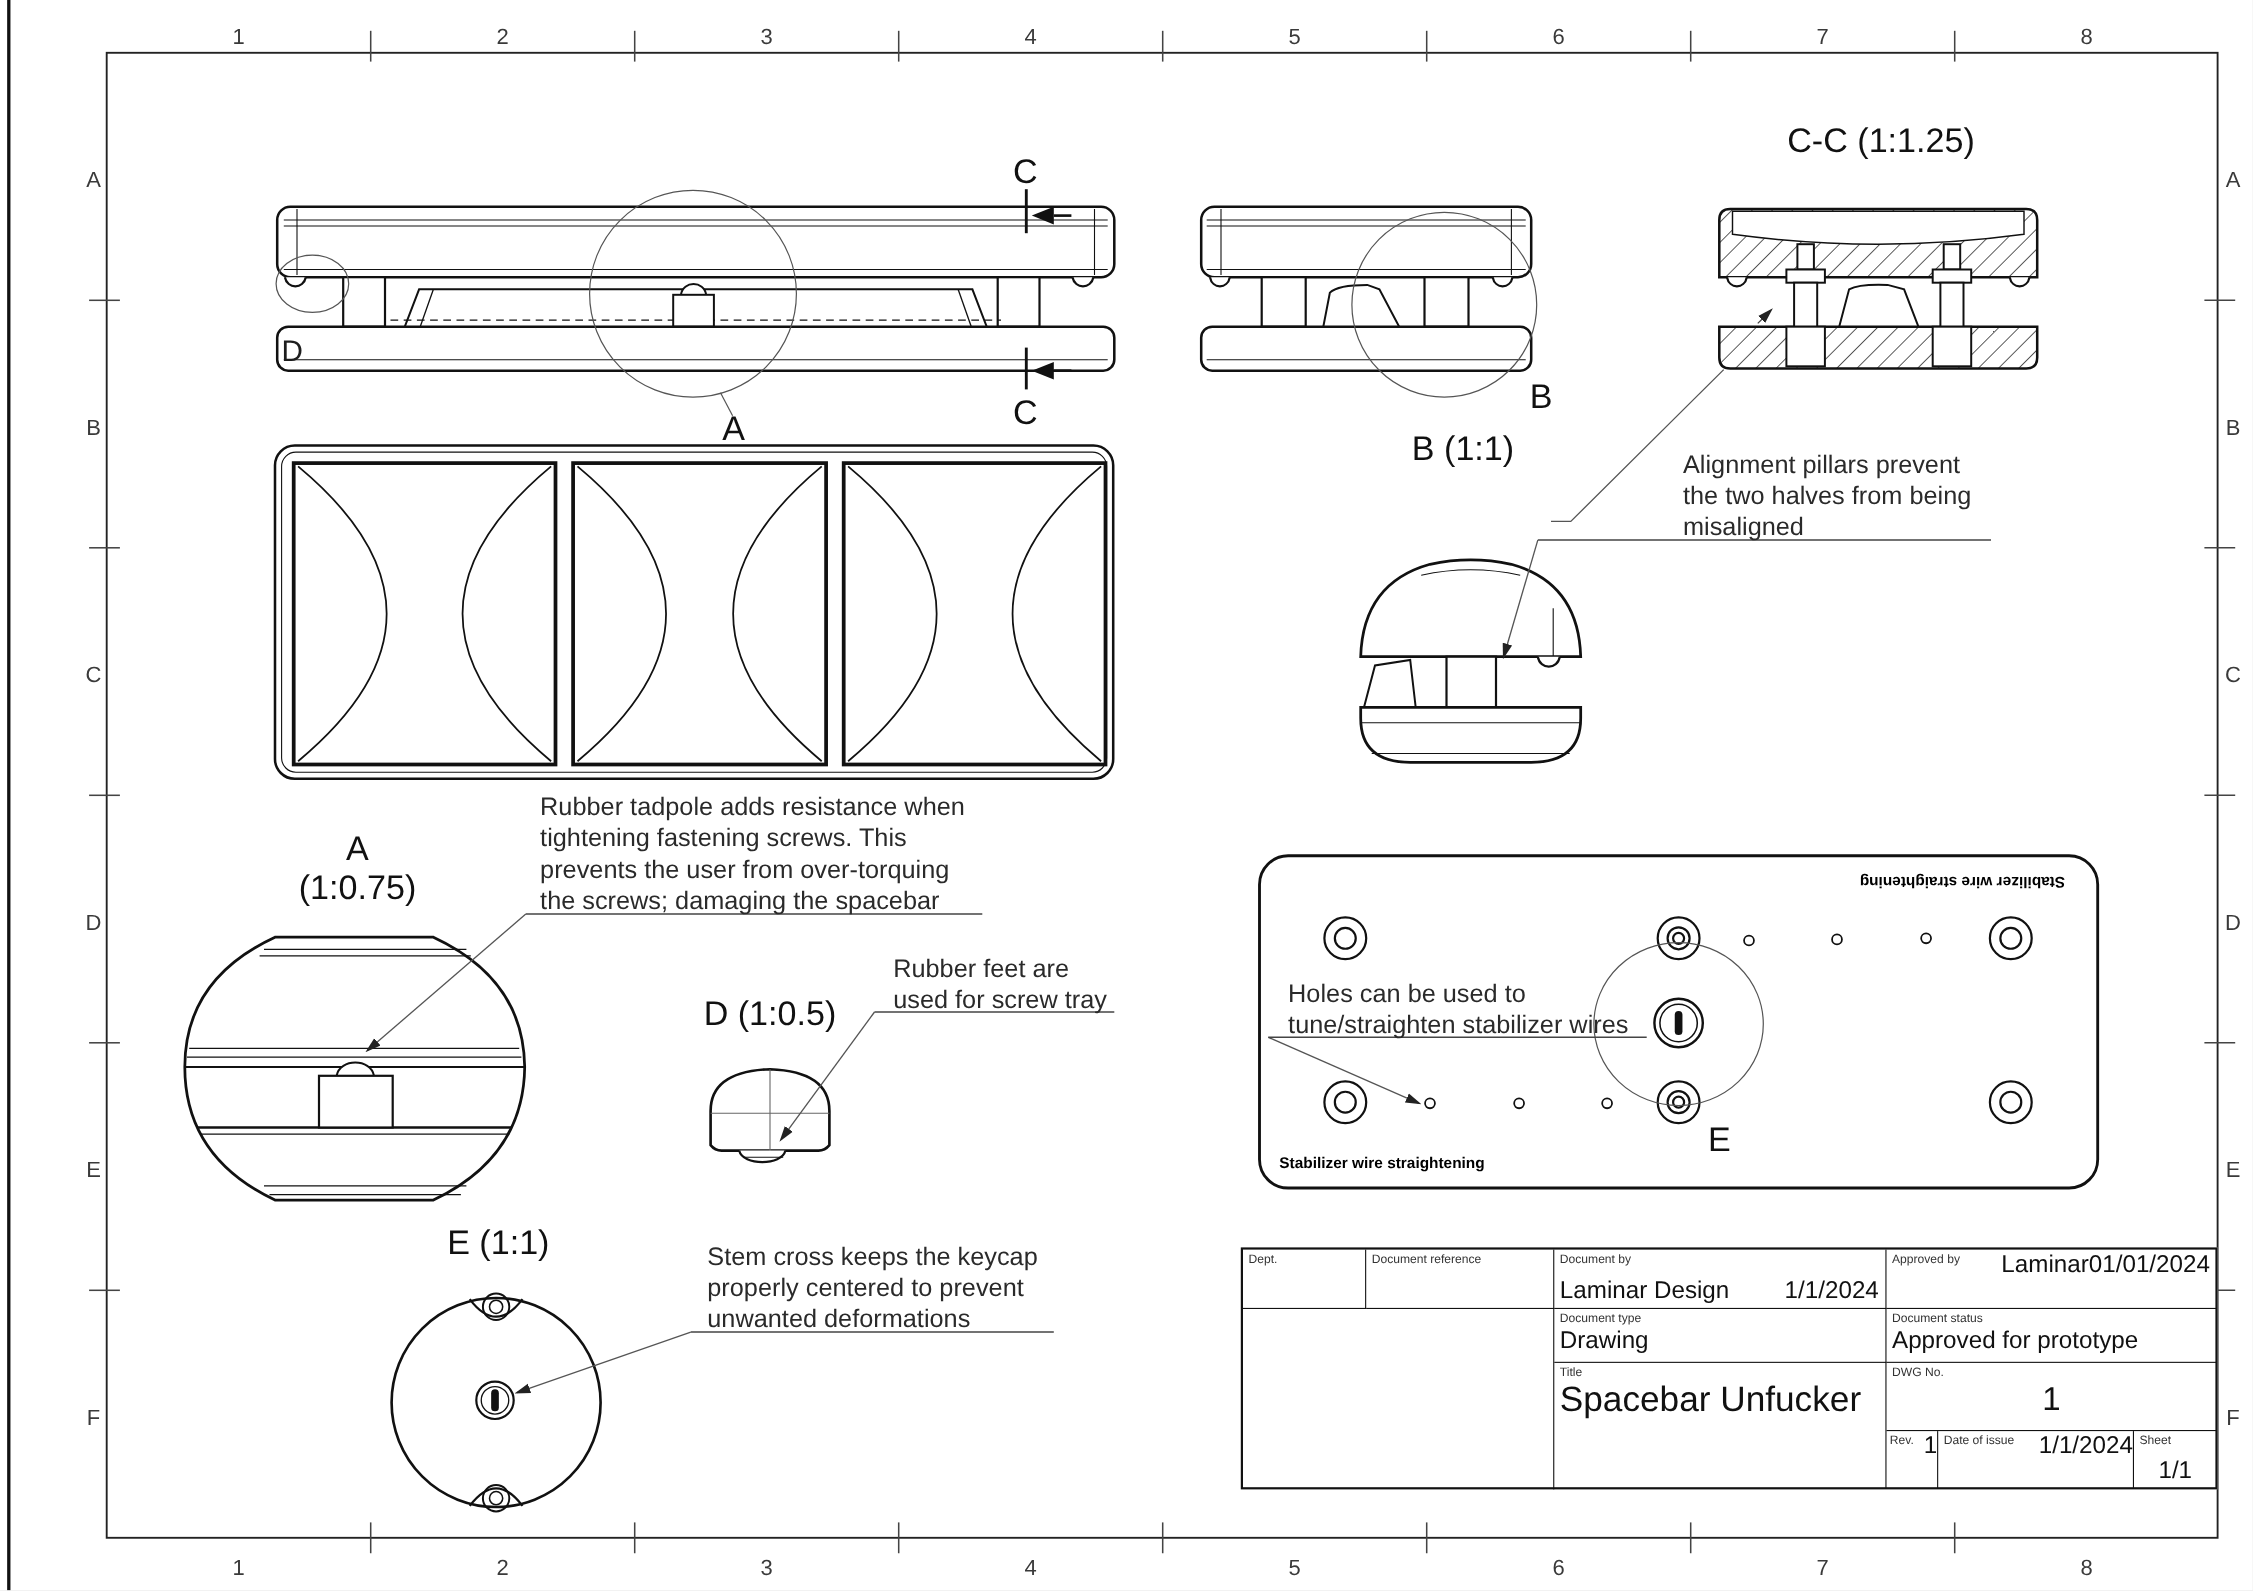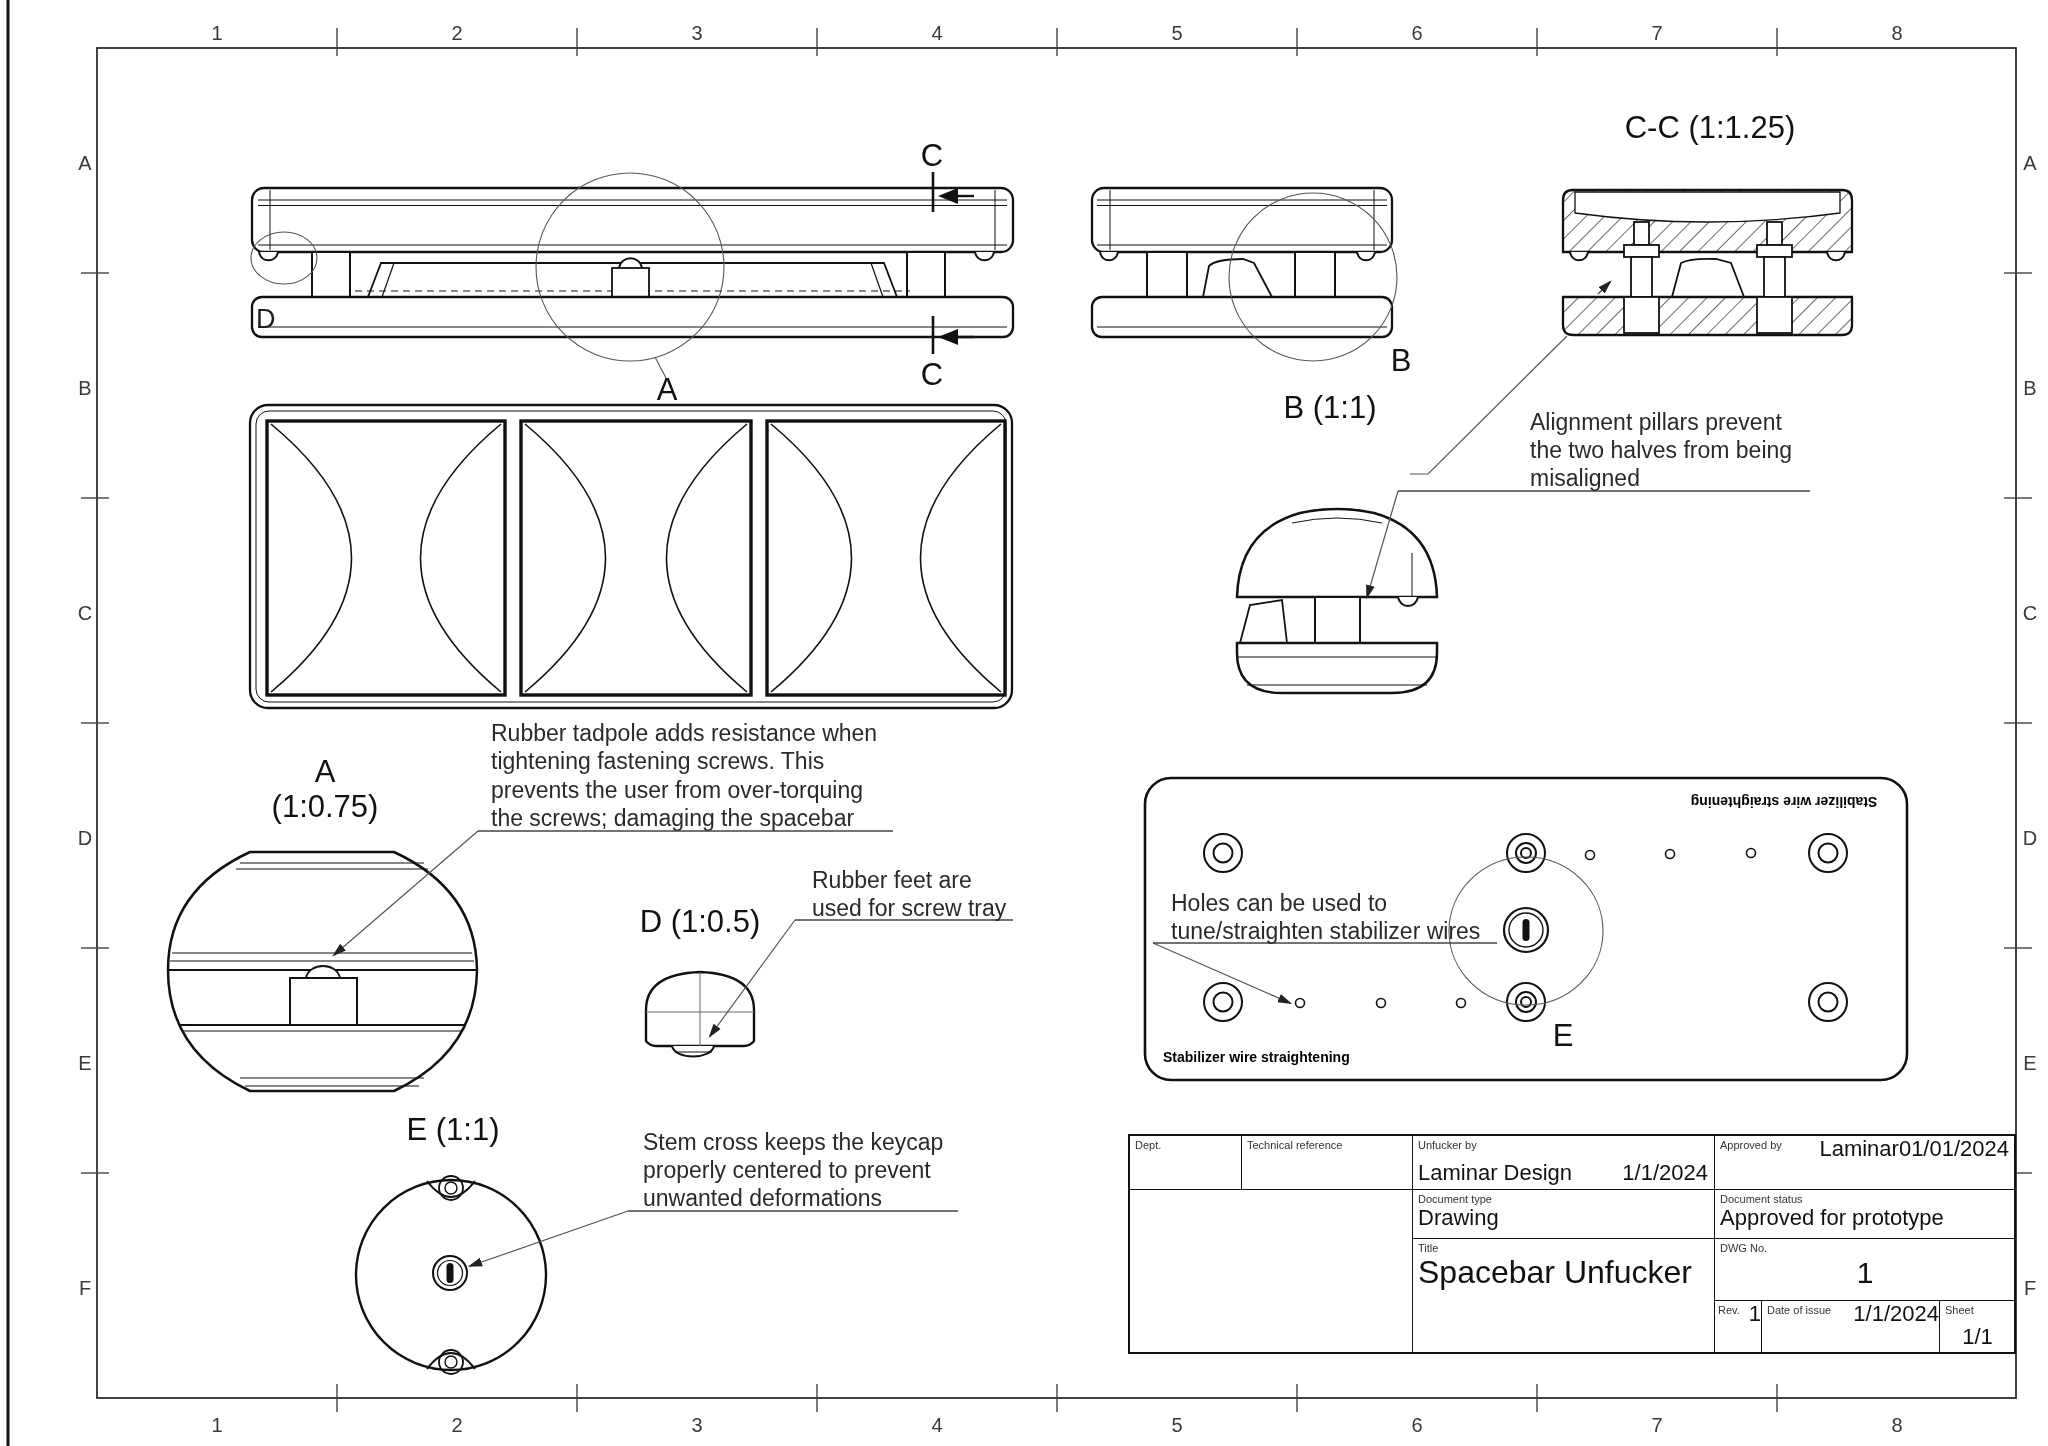--- a/index.html
+++ b/index.html
@@ -320,24 +320,24 @@
     <text class="ann" x="1171" y="939">tune/straighten stabilizer wires</text>
   </g>
 </svg>
 
 <div class="tb" style="left:1128px; top:1134px; width:888px; height:220px;">
 
   <div class="tb-cell br bb" style="left:0; top:0; width:112px; height:54px;">
     <div class="tb-label">Dept.</div>
   </div>
   <div class="tb-cell br bb" style="left:112px; top:0; width:171px; height:54px;">
-    <div class="tb-label">Technical reference</div>
+    <div class="tb-label">Document reference</div>
   </div>
   <div class="tb-cell br bb" style="left:283px; top:0; width:302px; height:54px; display:flex; flex-direction:column; justify-content:space-between;">
-    <div class="tb-label">Unfucker by</div>
+    <div class="tb-label">Document by</div>
     <div class="tb-valrow">
       <span>Laminar Design</span>
       <span>1/1/2024</span>
     </div>
   </div>
   <div class="tb-cell bb" style="left:585px; top:0; width:300px; height:54px; display:flex; flex-direction:row; justify-content:space-between;">
     <div class="tb-label">Approved by</div>
     <div class="tb-valrow">
       <span>Laminar</span>
       <span>01/01/2024</span>

